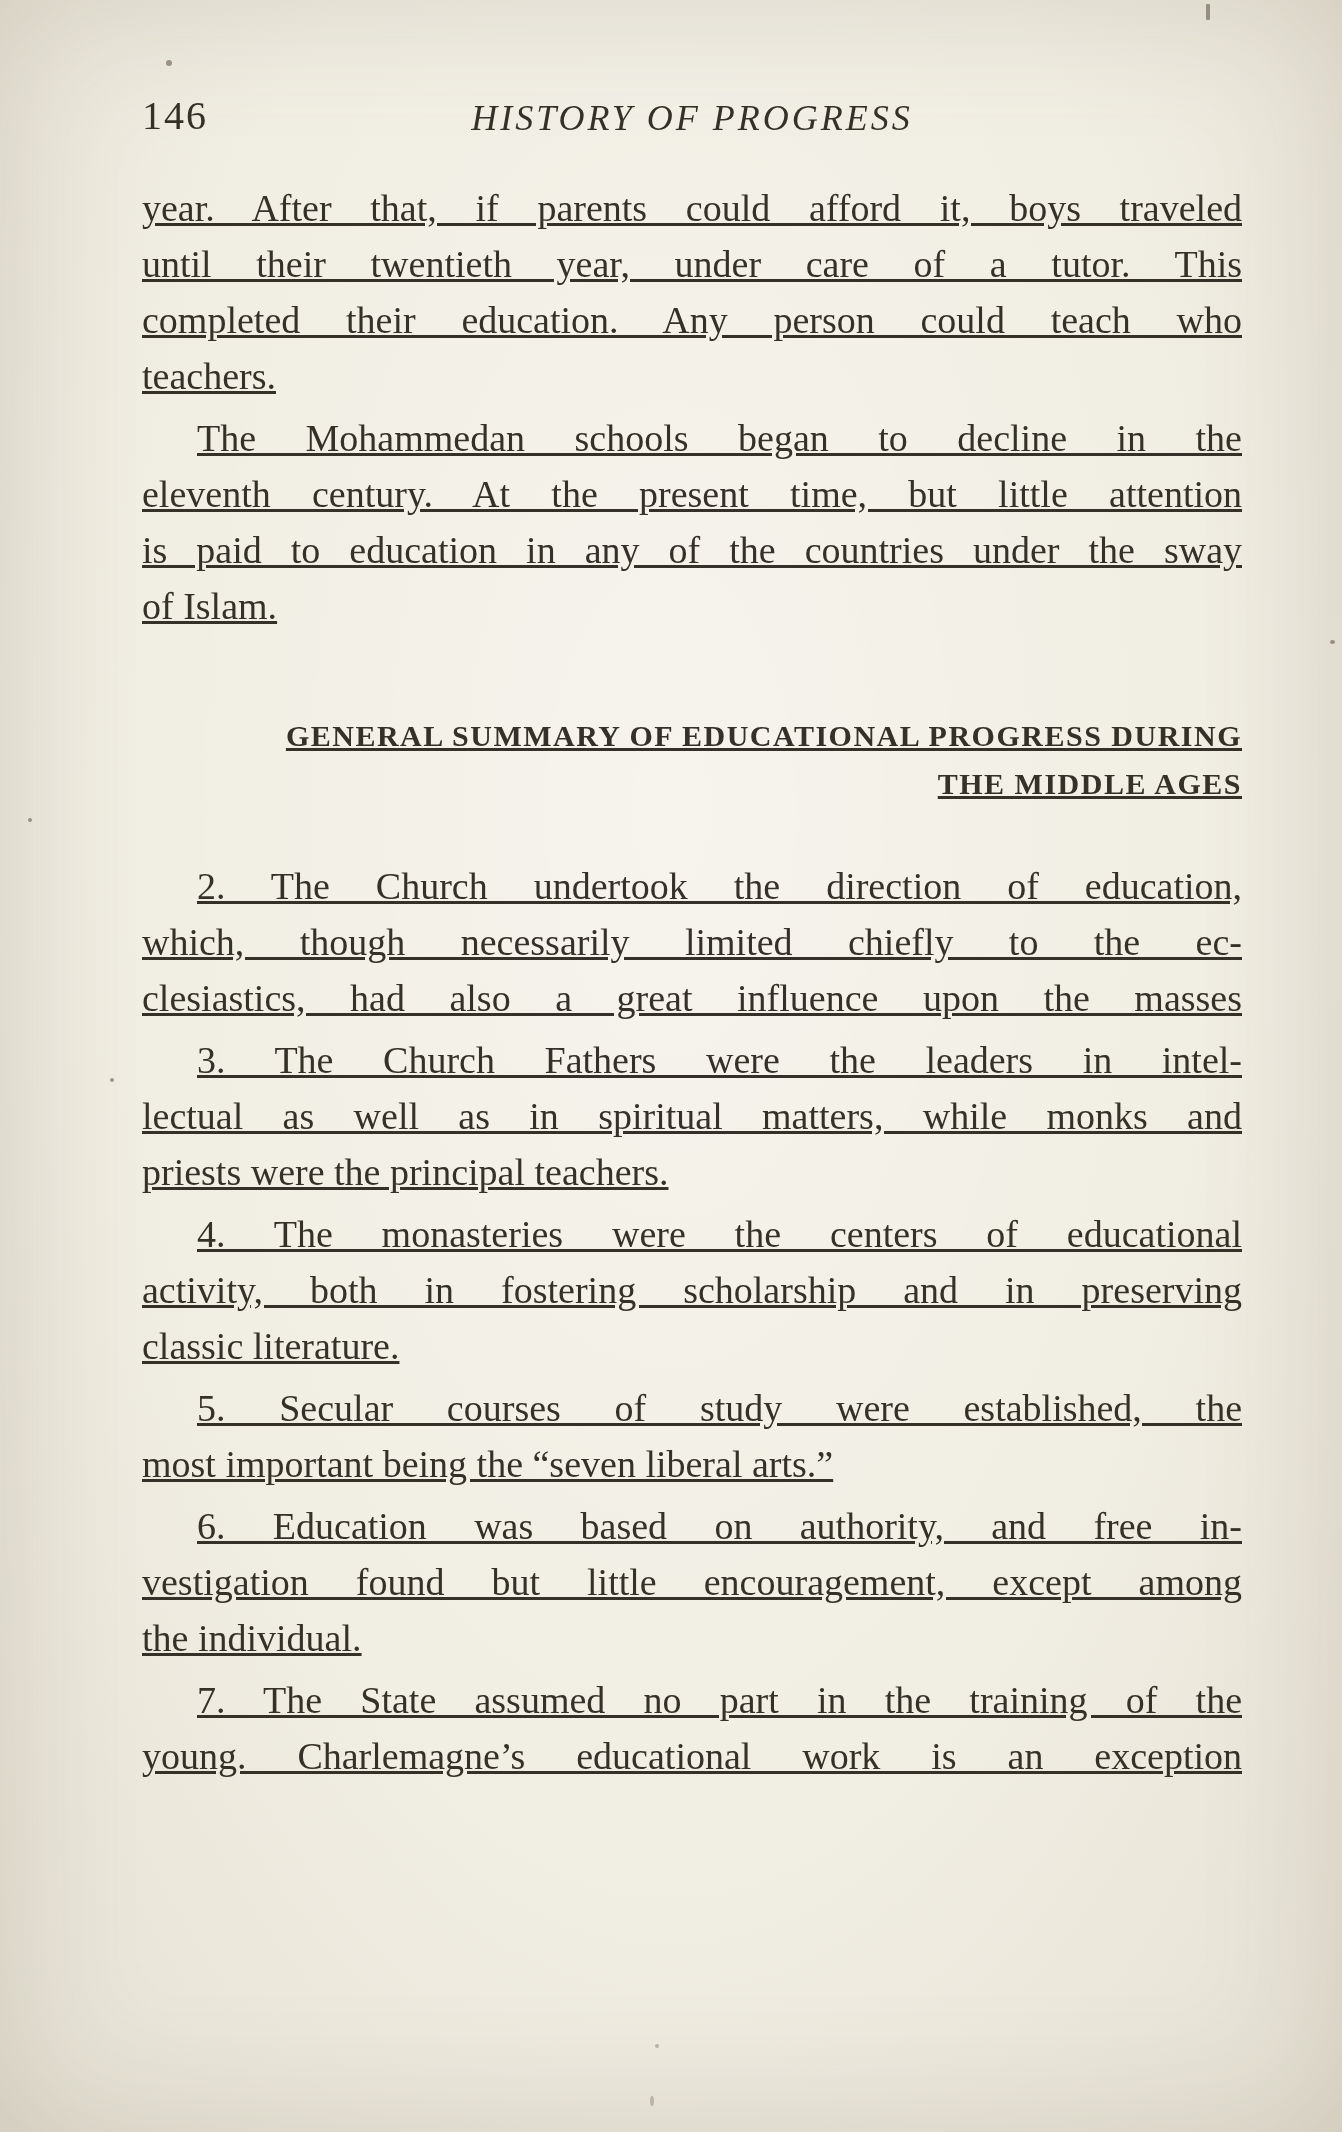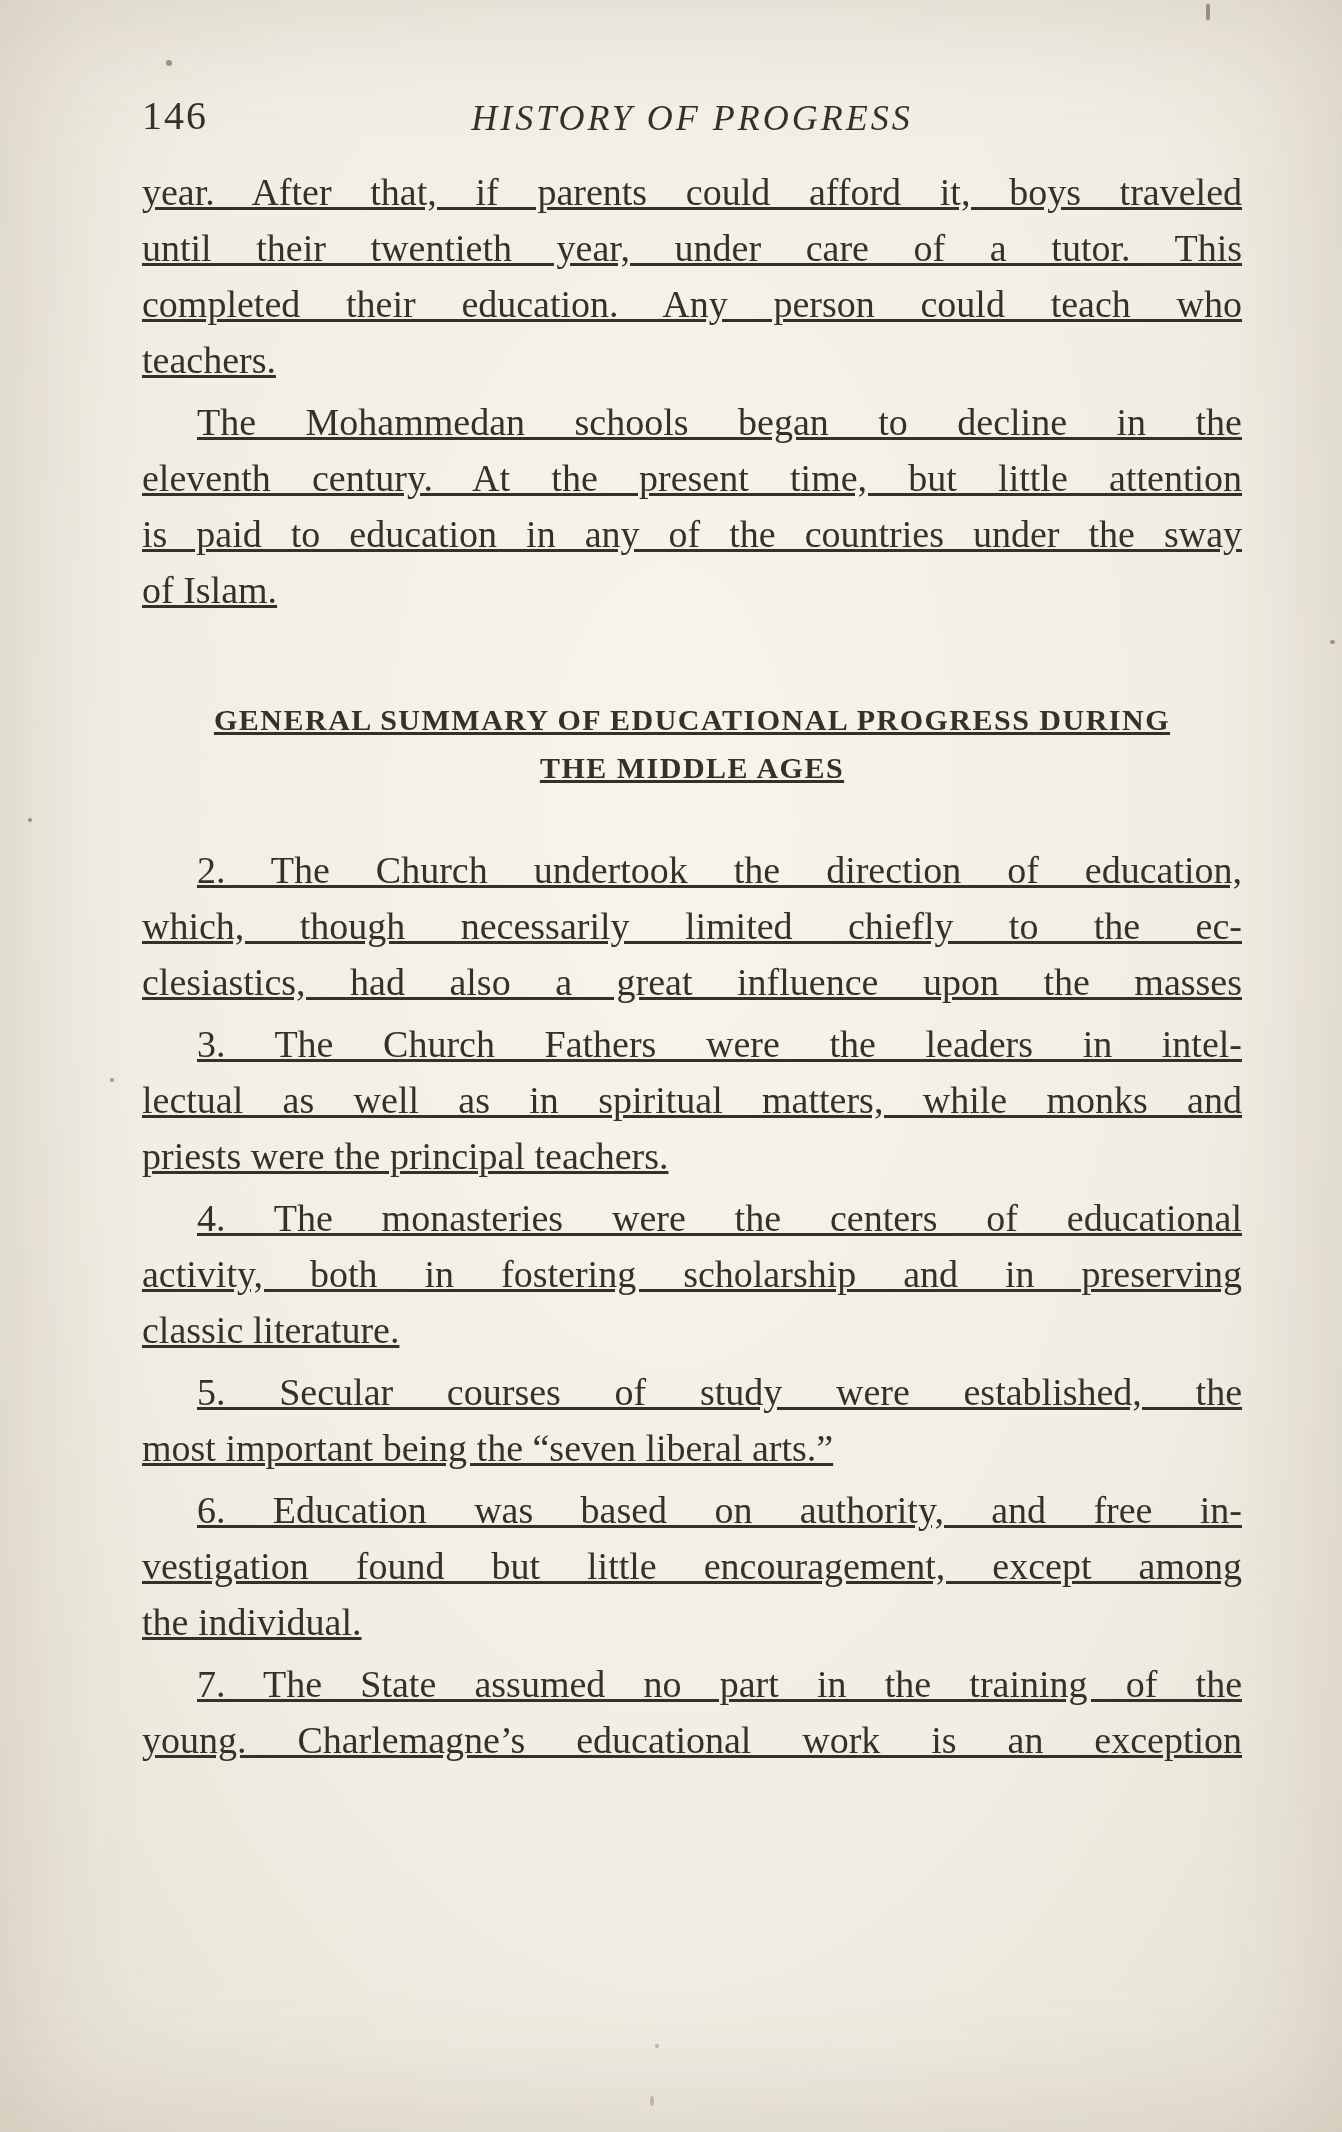--- a/index.html
+++ b/index.html
@@ -20,21 +20,21 @@
     overflow:hidden;
   }
   .content{
     position:absolute;
     left:142px; top:82px;
     width:1100px;
   }
   .page-header{
     position:relative;
     height:54px;
-    margin-bottom:28px;
+    margin-bottom:44px;
   }
   .page-number{
     position:absolute;left:0;bottom:0;
     font-size:40px;letter-spacing:2px;line-height:1;
   }
   .running-title{
     position:absolute;left:0;right:0;bottom:0;
     text-align:center;
     font-style:italic;
     font-size:36px;letter-spacing:3px;line-height:1;
@@ -48,21 +48,21 @@
     text-align-last:justify;
   }
   .line.last{text-align-last:left;}
   .line.indent{text-indent:55px;margin-top:6px;}
   .section-heading{
     margin:78px 0 50px 0;
     font-size:30px;
     font-weight:700;
     line-height:48px;
     letter-spacing:1.5px;
-    text-align:center;
+    text-align:right;
   }
   .heading-line{display:block;}
   
   .speck{
     position:absolute;
     background:#55503f;
     border-radius:50%;
     opacity:.55;
   }
   .speck.bar{border-radius:1px;}

